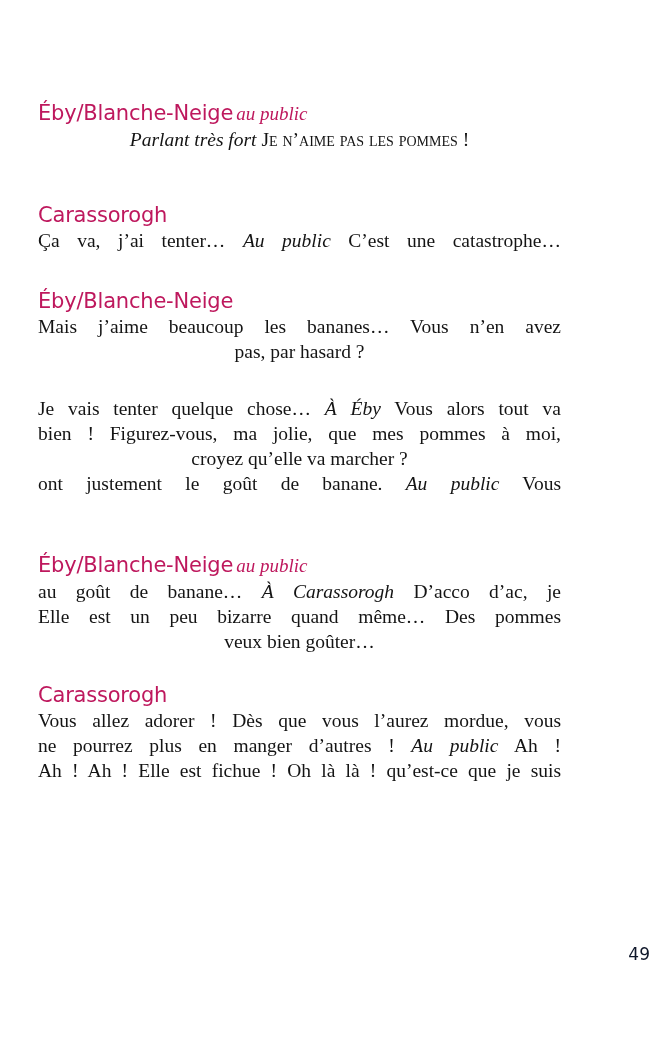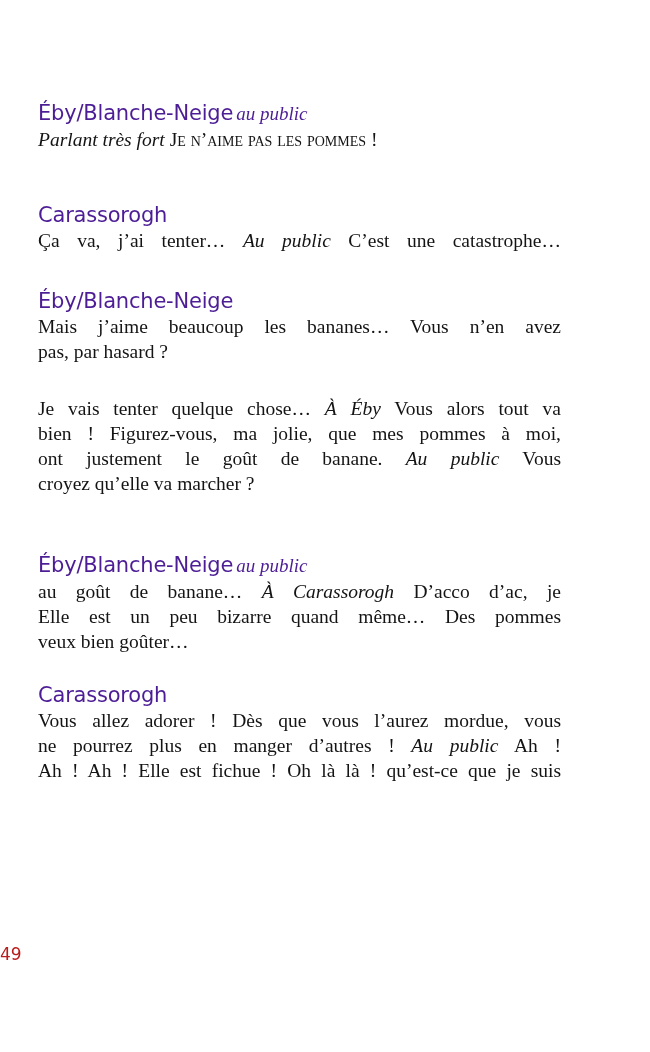--- a/index.html
+++ b/index.html
@@ -21,21 +21,21 @@
       width: 523px;
     }
     .block {
       margin: 0;
     }
     .speaker-line {
       font-family: "DejaVu Sans", sans-serif;
       font-size: 21px;
       line-height: 26px;
       letter-spacing: -0.2px;
-      color: #4c1d95;
+      color: #be185d;
       margin: 0;
       white-space: nowrap;
     }
     .speaker-name {
       font-family: "DejaVu Sans", sans-serif;
     }
     .speaker-dir {
       font-family: "Liberation Serif", serif;
       font-style: italic;
       font-size: 19px;
@@ -48,34 +48,34 @@
       line-height: 25px;
       margin: 0;
       height: 25px;
       white-space: nowrap;
     }
     .line.justify {
       text-align: justify;
       text-align-last: justify;
     }
     .line.left {
-      text-align: left;
+      text-align: center;
       font-family: Liberation Serif, serif;
     }
     .it { font-style: italic; }
     .sc { font-variant: small-caps; }
     .page-number {
       position: absolute;
       left: 0;
       width: 650px;
       top: 944px;
-      text-align: left;
+      text-align: right;
       font-family: "DejaVu Sans", sans-serif;
       font-size: 17px;
-      color: #b91c1c;
+      color: #0f172a;
     }
   </style>
 </head>
 <body>
 
 <div class="page">
 
   <div class="block" style="position:absolute; top:0px; left:0; width:523px;">
     <p class="speaker-line">
       <span class="speaker-name">Éby/Blanche-Neige</span><span class="speaker-dir">au public</span>
@@ -94,22 +94,22 @@
     <p class="speaker-line">
       <span class="speaker-name">Éby/Blanche-Neige</span>
     </p>
     <p class="line justify"><span>Mais j’aime beaucoup les bananes… Vous n’en avez</span></p>
     <p class="line left"><span>pas, par hasard ?</span></p>
   </div>
 
   <div class="block" style="position:absolute; top:296px; left:0; width:523px;">
     <p class="line justify"><span>Je vais tenter quelque chose… </span><span class="it">À Éby</span><span> Vous alors tout va</span></p>
     <p class="line justify"><span>bien ! Figurez-vous, ma jolie, que mes pommes à moi,</span></p>
+    <p class="line left"><span>croyez qu’elle va marcher ?</span></p>
     <p class="line justify"><span>ont justement le goût de banane. </span><span class="it">Au public</span><span> Vous</span></p>
-    <p class="line left"><span>croyez qu’elle va marcher ?</span></p>
   </div>
 
   <div class="block" style="position:absolute; top:452px; left:0; width:523px;">
     <p class="speaker-line">
       <span class="speaker-name">Éby/Blanche-Neige</span><span class="speaker-dir">au public</span>
     </p>
     <p class="line justify"><span>au goût de banane… </span><span class="it">À Carassorogh</span><span> D’acco d’ac, je</span></p>
     <p class="line justify"><span>Elle est un peu bizarre quand même… Des pommes</span></p>
     <p class="line left"><span>veux bien goûter…</span></p>
   </div>

